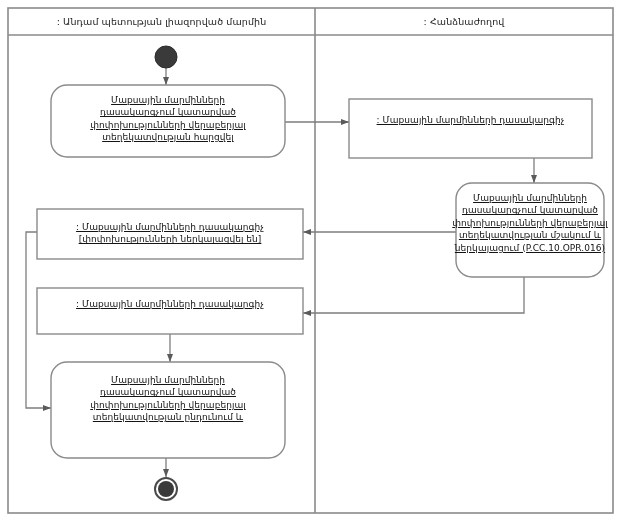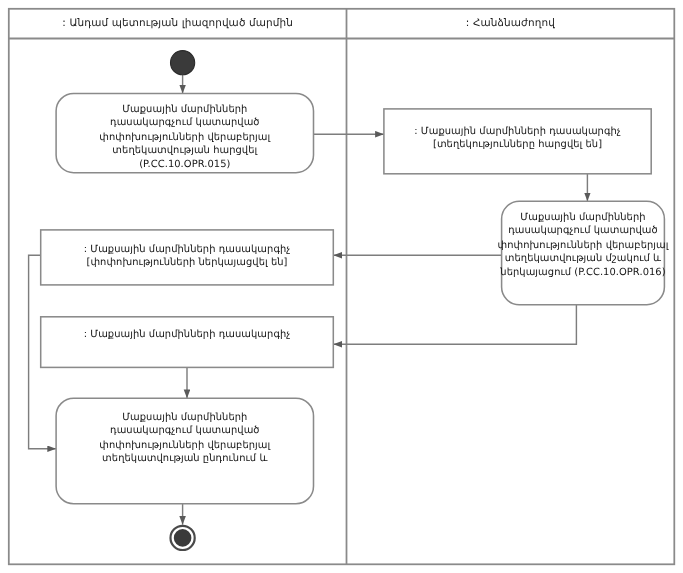--- a/index.html
+++ b/index.html
@@ -60,21 +60,21 @@
     letter-spacing: 0.1px;
   }
   .node-label {
     position: absolute;
     font-size: 9px;
     line-height: 12.4px;
     color: #141414;
     text-align: center;
     letter-spacing: 0.05px;
   }
-  .node-label .ln { display: block; white-space: nowrap; }
+  .node-label .ln { display: block; white-space: nowrap; text-decoration: underline; }
 </style>
 </head>
 <body>
 
 <div id="canvas">
 
   <svg id="diagram" viewBox="0 0 621 521" xmlns="http://www.w3.org/2000/svg">
     <defs>
       <marker id="arrow" markerWidth="9" markerHeight="9" refX="8" refY="3" orient="auto" markerUnits="userSpaceOnUse">
         <path d="M0,0 L8,3 L0,6 z" fill="#5a5a5a"></path>
@@ -155,26 +155,24 @@
 
   <div class="lane-title" style="left:315px; top:16px; width:298px;">: Հանձնաժողով</div>
 
   <div class="lane-title" style="left:8px; top:16px; width:307px;">: Անդամ պետության լիազորված մարմին</div>
 
   <div class="node-label" style="left:51px; top:94px; width:234px;">
     <span class="ln">Մաքսային մարմինների</span>
     <span class="ln">դասակարգչում կատարված</span>
     <span class="ln">փոփոխությունների վերաբերյալ</span>
     <span class="ln">տեղեկատվության հարցվել</span>
-    <span class="ln">(P.CC.10.OPR.015)</span>
   </div>
 
   <div class="node-label" style="left:349px; top:114px; width:243px;">
     <span class="ln">: Մաքսային մարմինների դասակարգիչ</span>
-    <span class="ln">[տեղեկությունները հարցվել են]</span>
   </div>
 
   <div class="node-label" style="left:396px; top:192px; width:268px;">
     <span class="ln">Մաքսային մարմինների</span>
     <span class="ln">դասակարգչում կատարված</span>
     <span class="ln">փոփոխությունների վերաբերյալ</span>
     <span class="ln">տեղեկատվության մշակում և</span>
     <span class="ln">ներկայացում (P.CC.10.OPR.016)</span>
   </div>
 

